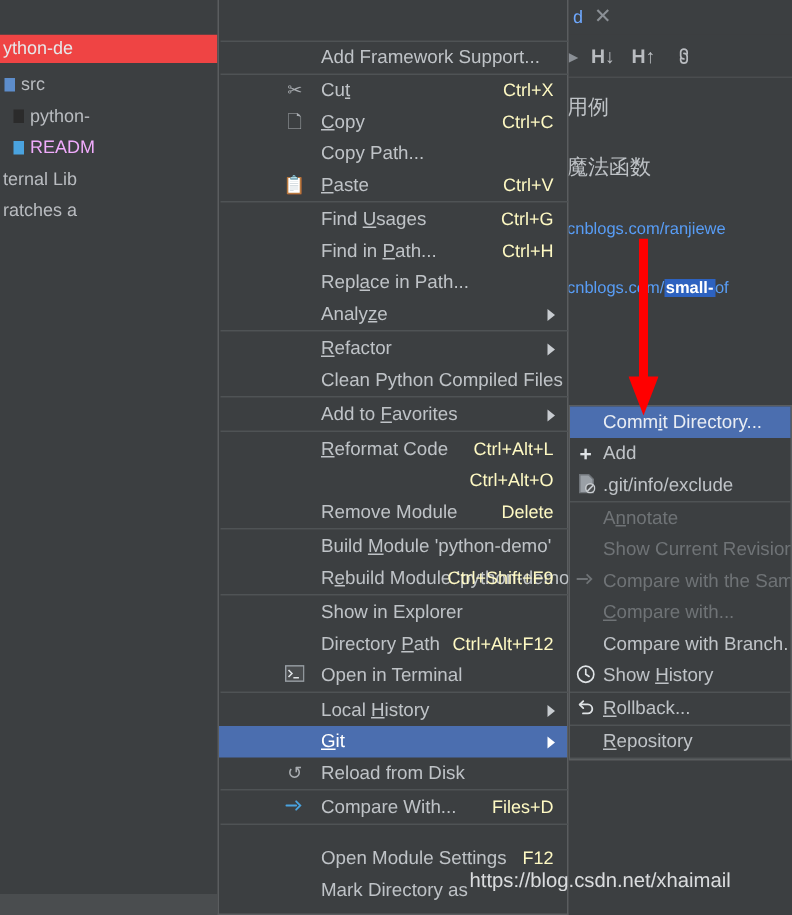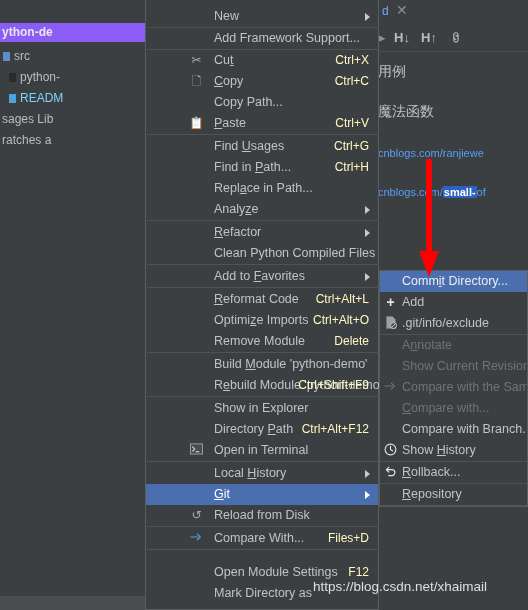--- a/index.html
+++ b/index.html
@@ -31,21 +31,21 @@
   .ed-cn{position:absolute;color:#bfc3c7;font-size:14px;white-space:nowrap;}
   .ed-link{position:absolute;color:#589df6;font-size:11px;white-space:nowrap;}
   .sel-chip{background:#2d62c0;color:#ffffff;font-weight:bold;padding:0 1px;}
 
   
   .proj-header{position:absolute;left:0;top:0;width:145px;height:23px;background:#3c3f41;}
   .proj-title{position:absolute;left:2px;top:4px;color:#b9bcc0;font-size:12px;white-space:nowrap;}
   .proj-caret{position:absolute;left:36px;top:7px;width:0;height:0;border-left:5px solid transparent;border-right:5px solid transparent;border-top:5px solid #b9bcc0;}
   .tree{position:absolute;left:0;top:23px;width:145px;height:587px;background:#3c3f41;}
   .tree-row{position:absolute;left:0;width:145px;height:19px;white-space:nowrap;font-size:12px;color:#b9bcc0;}
-  .tree-row.sel{background:#8b5cf6;font-weight:bold;color:#e6e8ea;}
+  .tree-row.sel{background:#ef4444;font-weight:normal;color:#e6e8ea;}
   .tree-row span.tx{position:absolute;top:2px;}
   .tree-sq{position:absolute;width:7px;height:9px;top:5px;}
   .statusbar{position:absolute;left:0;top:596px;width:145px;height:14px;background:#4a4d4f;}
 
   
   #ctxmenu{
     position:absolute;left:145px;top:0;width:234px;height:610px;
     background:#3c3f41;border:1px solid #5a5d5f;border-top:none;box-sizing:border-box;
   }
   .mi{position:absolute;left:0;width:232px;height:21px;font-size:12.5px;color:#bfc3c7;white-space:nowrap;}
@@ -92,24 +92,24 @@
     <div class="tree-row" style="top:24px;">
       <span class="tree-sq" style="left:3px;background:#5d8dcb;"></span>
       <span class="tx" style="left:14px;">src</span>
     </div>
     <div class="tree-row" style="top:45px;">
       <span class="tree-sq" style="left:9px;background:#2b2b2b;"></span>
       <span class="tx" style="left:20px;">python-</span>
     </div>
     <div class="tree-row" style="top:66px;">
       <span class="tree-sq" style="left:9px;background:#4aa3df;"></span>
-      <span class="tx" style="left:20px;color:#7dd3fc;">READM</span>
+      <span class="tx" style="left:20px;color:#f0abfc;">READM</span>
     </div>
     <div class="tree-row" style="top:87px;">
-      <span class="tx" style="left:2px;">sages Lib</span>
+      <span class="tx" style="left:2px;">ternal Lib</span>
     </div>
     <div class="tree-row" style="top:108px;">
       <span class="tx" style="left:2px;text-align:right;">ratches a</span>
     </div>
   </div>
   <div class="statusbar"></div>
 
   <div class="tab-strip">
     <div class="tab-active"></div>
   </div>
@@ -133,24 +133,20 @@
   <div class="gutter-line" style="top:196px;height:60px;"></div>
 
   <span class="ed-cn" style="left:378px;top:63px;">用例</span>
   <span class="ed-cn" style="left:378px;top:103px;">魔法函数</span>
   <span class="ed-link" style="left:378px;top:147px;">cnblogs.com/ranjiewe</span>
   <span class="ed-link" style="left:378px;top:186px;"><span>cnblogs.com/</span><span class="sel-chip">small-</span><span>of</span></span>
 </div>
 
 <div id="ctxmenu">
 
-  <div class="mi" style="top:6px;">
-    <span class="lbl">New</span>
-    <span class="sub"></span>
-  </div>
   <div class="sep" style="top:27px;"></div>
 
   <div class="mi" style="top:28px;">
     <span class="lbl">Add Framework Support...</span>
   </div>
   <div class="sep" style="top:49px;"></div>
 
   <div class="mi" style="top:50px;">
     <span class="ico">✂</span>
     <span class="lbl">Cu<span class="u">t</span></span>
@@ -209,21 +205,20 @@
     <span class="sub"></span>
   </div>
   <div class="sep" style="top:287px;"></div>
 
   <div class="mi" style="top:289px;">
     <span class="lbl"><span class="u">R</span>eformat Code</span>
     <span class="acc">Ctrl+Alt+L</span>
   </div>
 
   <div class="mi" style="top:310px;">
-    <span class="lbl">Optimi<span class="u">z</span>e Imports</span>
     <span class="acc">Ctrl+Alt+O</span>
   </div>
 
   <div class="mi" style="top:331px;">
     <span class="lbl">Remove Module</span>
     <span class="acc">Delete</span>
   </div>
   <div class="sep" style="top:352px;"></div>
 
   <div class="mi" style="top:354px;">

